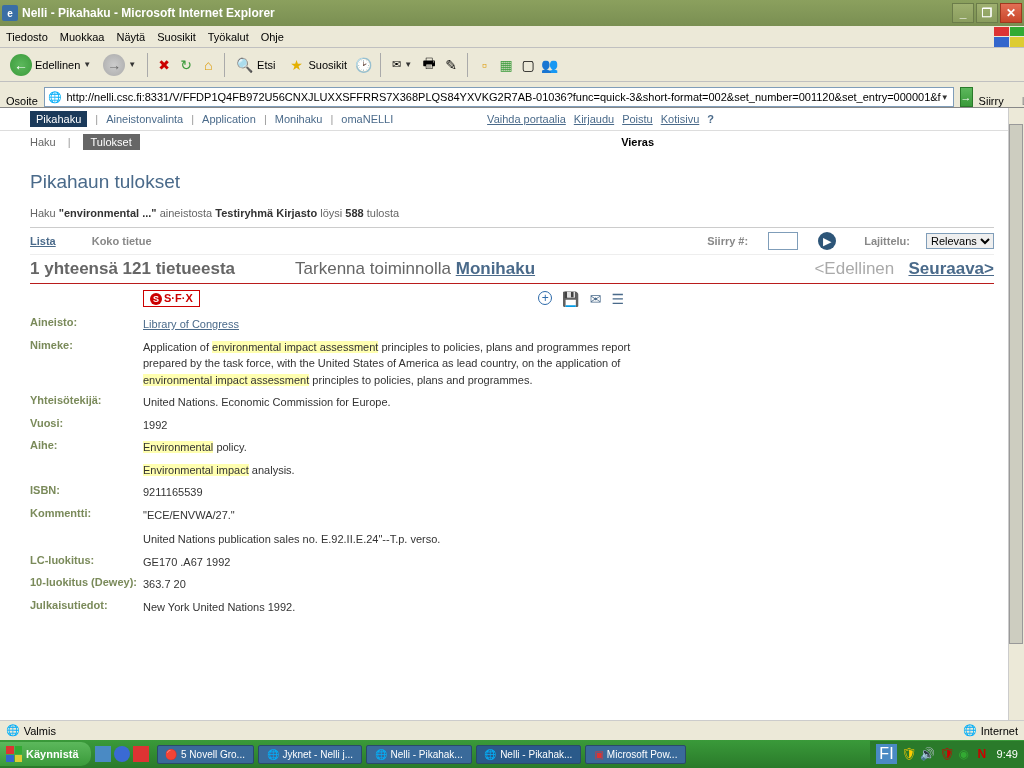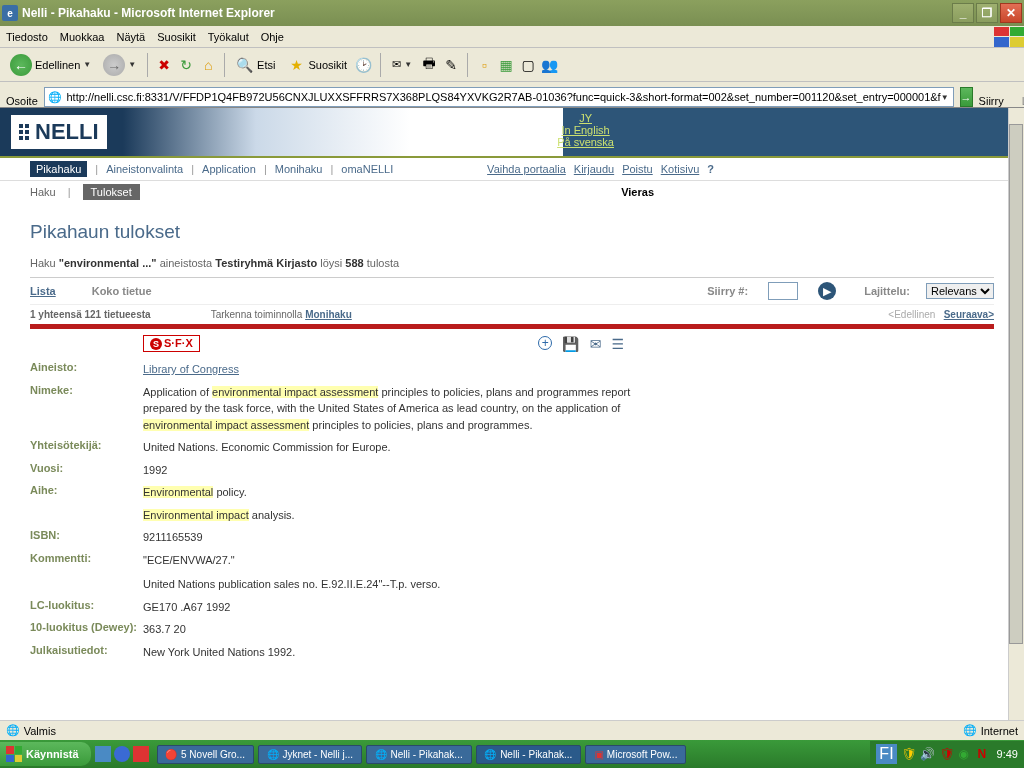--- a/index.html
+++ b/index.html
@@ -49,21 +49,21 @@
 .page-title { font-size: 19px; color: #4a6a8a; font-weight: normal; margin: 8px 0 14px; }
 .search-info { font-size: 11px; color: #666; margin-bottom: 8px; }
 .search-info b { color: #333; }
 .controls-row { display: flex; align-items: center; border-top: 1px solid #ccc; border-bottom: 1px solid #eee; padding: 4px 0; font-size: 11px; gap: 16px; }
 .controls-row a { color: #4a6a8a; font-weight: bold; text-decoration: underline; margin-right: 20px; cursor: pointer; }
 .controls-row .koko { color: #888; font-weight: bold; }
 .controls-row .siirry { margin-left: auto; color: #888; font-weight: bold; }
 .controls-row input { width: 30px; height: 18px; border: 1px solid #7f9db9; margin: 0 4px; }
 .controls-row .go { width: 18px; height: 18px; background: #2d5578; color: #fff; border-radius: 50%; display: inline-flex; align-items: center; justify-content: center; font-size: 11px; }
 .controls-row select { border: 1px solid #7f9db9; font-size: 11px; }
-.pager-row { display: flex; align-items: center; padding: 4px 0; font-size: 10px; border-bottom: 5px solid #b91c1c; }
+.pager-row { display: flex; align-items: center; padding: 4px 0; font-size: 17px; border-bottom: 1px solid #b91c1c; }
 .pager-row .count { color: #666; font-weight: bold; }
 .pager-row .tarkenna { color: #666; margin-left: 60px; }
 .pager-row a { color: #4a6a8a; text-decoration: underline; font-weight: bold; cursor: pointer; }
 .pager-row .nav { margin-left: auto; }
 .pager-row .nav .disabled { color: #aaa; }
 .action-icons { display: flex; align-items: center; padding: 6px 0 6px 113px; gap: 8px; }
 .sfx-badge { border: 1px solid #c00; padding: 1px 6px; color: #c00; font-weight: bold; font-size: 11px; background: #fff; }
 .sfx-badge .s-circle { display: inline-block; width: 12px; height: 12px; border-radius: 50%; background: #c00; color: #fff; font-size: 9px; text-align: center; line-height: 12px; margin-right: 2px; }
 .action-icons .right { margin-left: auto; margin-right: 370px; display: flex; gap: 10px; font-size: 14px; color: #4a6a8a; }
 .fields { }
@@ -166,38 +166,20 @@
     <span class="dd-arrow" style="margin-left:auto">▼</span>
   </div>
   <div class="go-btn">→</div>
   <span>Siirry</span>
   <div class="sep"></div>
   <span style="color:#888">Links</span>
 </div>
 
 <div class="content-area">
 
-  <div class="nelli-header">
-    <div class="nelli-logo">
-      <div class="dots">
-          <div></div>
-          <div></div>
-          <div></div>
-          <div></div>
-          <div></div>
-          <div></div>
-        </div>
-      <span>NELLI</span>
-    </div>
-    <div class="lang-links">
-      <a>JY</a>
-      <a>In English</a>
-      <a>På svenska</a>
-    </div>
-  </div>
 
   <div class="nav-row">
     <div class="primary">
       <span class="active">Pikahaku</span>
       <span class="divider">|</span>
       <span>Aineistonvalinta</span>
       <span class="divider">|</span>
       <span>Application</span>
       <span class="divider">|</span>
       <span>Monihaku</span>

